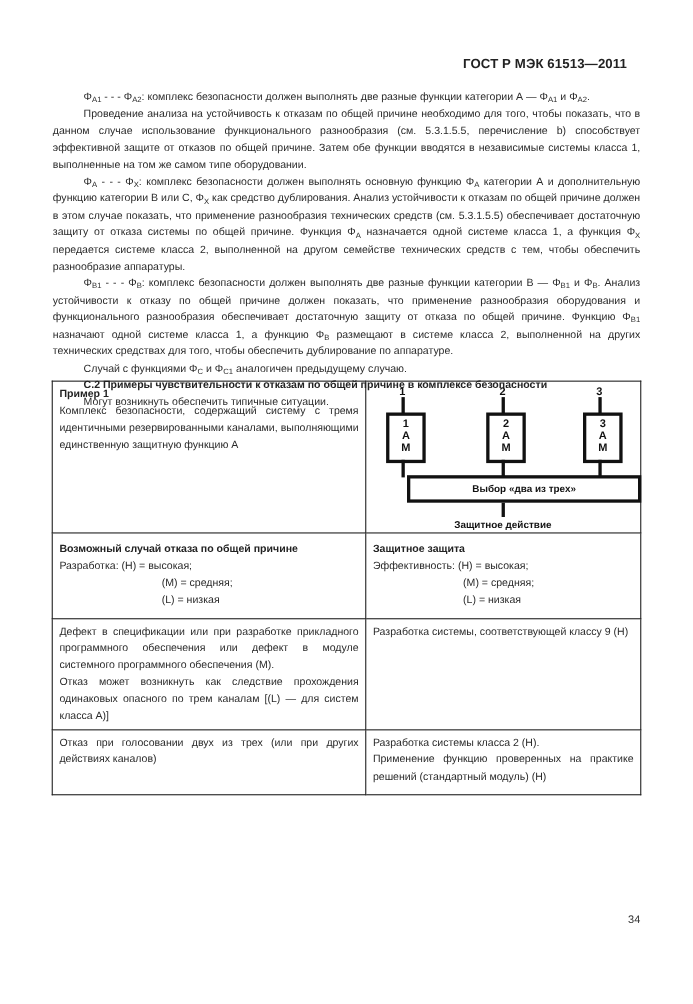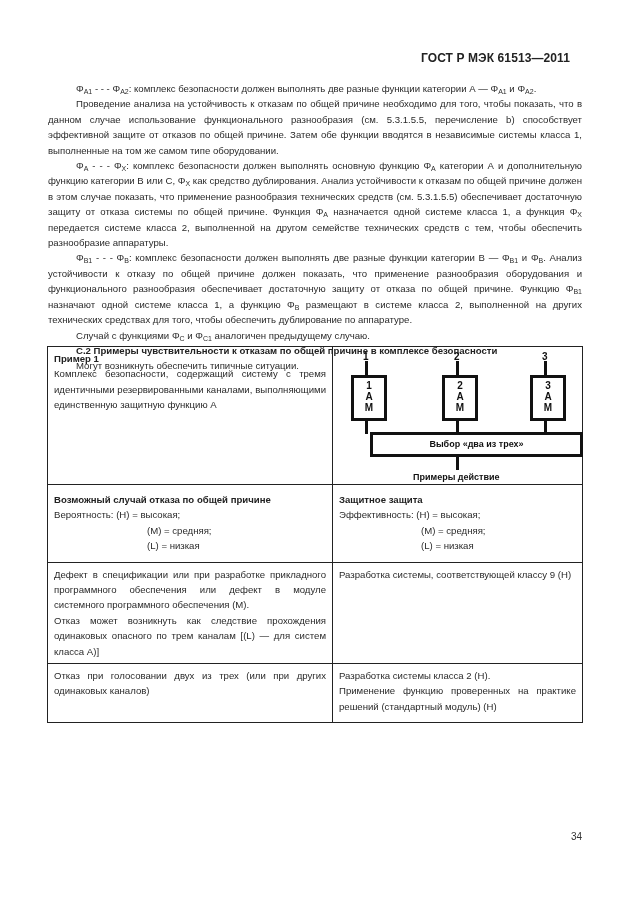--- a/index.html
+++ b/index.html
@@ -81,29 +81,29 @@
         <div class="vline" style="left:211px;top:14px;height:15px;"></div>
         <div class="box" style="left:197px;top:28px;">
           <div>3</div>
           <div>A</div>
           <div>M</div>
         </div>
         <div class="vline" style="left:211px;top:71px;height:16px;"></div>
 
         <div class="bar" style="left:5px;top:85px;width:207px;margin-left:32px;">Выбор «два из трех»</div>
         <div class="vline" style="left:123px;top:110px;height:13px;"></div>
-        <div class="out" style="left:80px;top:123px;">Примеры действие</div>
+        <div class="out" style="left:80px;top:123px;">Защитное действие</div>
       </div>
     </td>
   </tr>
   <tr>
     <td class="left" style="padding-top:7px;padding-bottom:8px;">
       <div class="bold">Возможный случай отказа по общей причине</div>
       <div>
-        <span>Вероятность:</span>
+        <span>Разработка:</span>
         <span>(H) = высокая;</span>
         <span class="scale-row scale-indent-l">(M) = средняя;</span>
         <span class="scale-row scale-indent-l">(L)  = низкая</span>
       </div>
     </td>
     <td class="right" style="padding-top:7px;padding-bottom:8px;">
       <div class="bold">Защитное защита</div>
       <div>
         <span>Эффективность:</span>
         <span>(H)  = высокая;</span>
@@ -116,21 +116,21 @@
     <td class="left">
       <div>Дефект в спецификации или при разработке прикладного программного обеспечения или дефект в модуле системного программного обеспечения (M).</div>
       <div>Отказ может возникнуть как следствие прохождения одинаковых опасного по трем каналам [(L) — для систем класса А)]</div>
     </td>
     <td class="right">
           <div>Разработка системы, соответствующей классу 9 (H)</div>
         </td>
   </tr>
   <tr style="height:59px;">
     <td class="left">
-          <div>Отказ при голосовании двух из трех (или при других одинаковых каналов)</div>
+          <div>Отказ при голосовании двух из трех (или при других действиях каналов)</div>
         </td>
     <td class="right">
       <div>Разработка системы класса 2 (H).</div>
       <div>Применение функцию проверенных на практике решений (стандартный модуль) (H)</div>
     </td>
   </tr>
 </tbody>
   </table>
 
 <div class="page-number">34</div>

